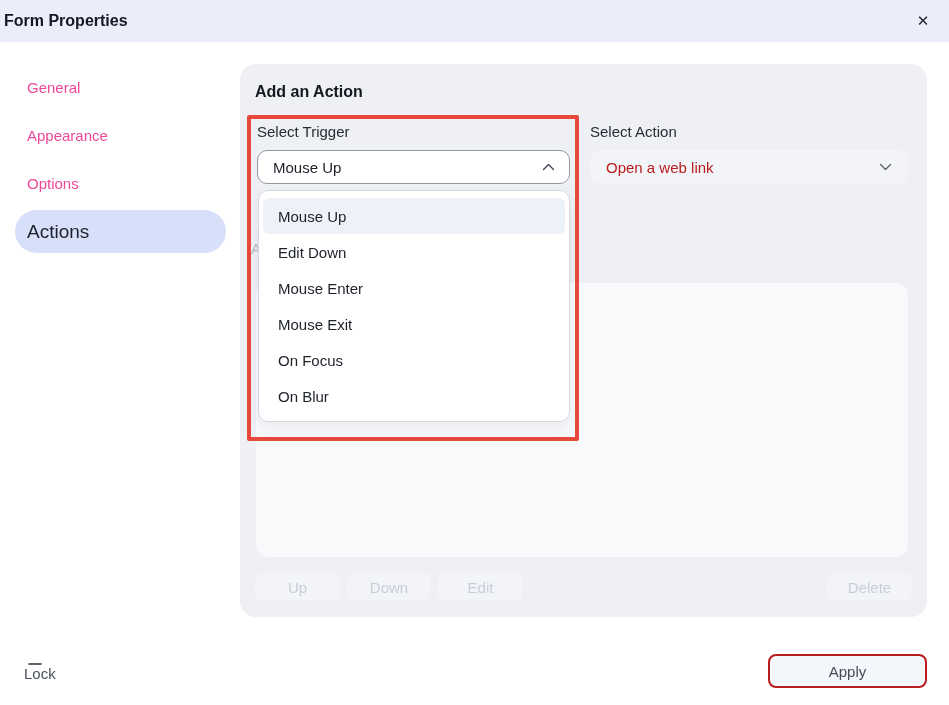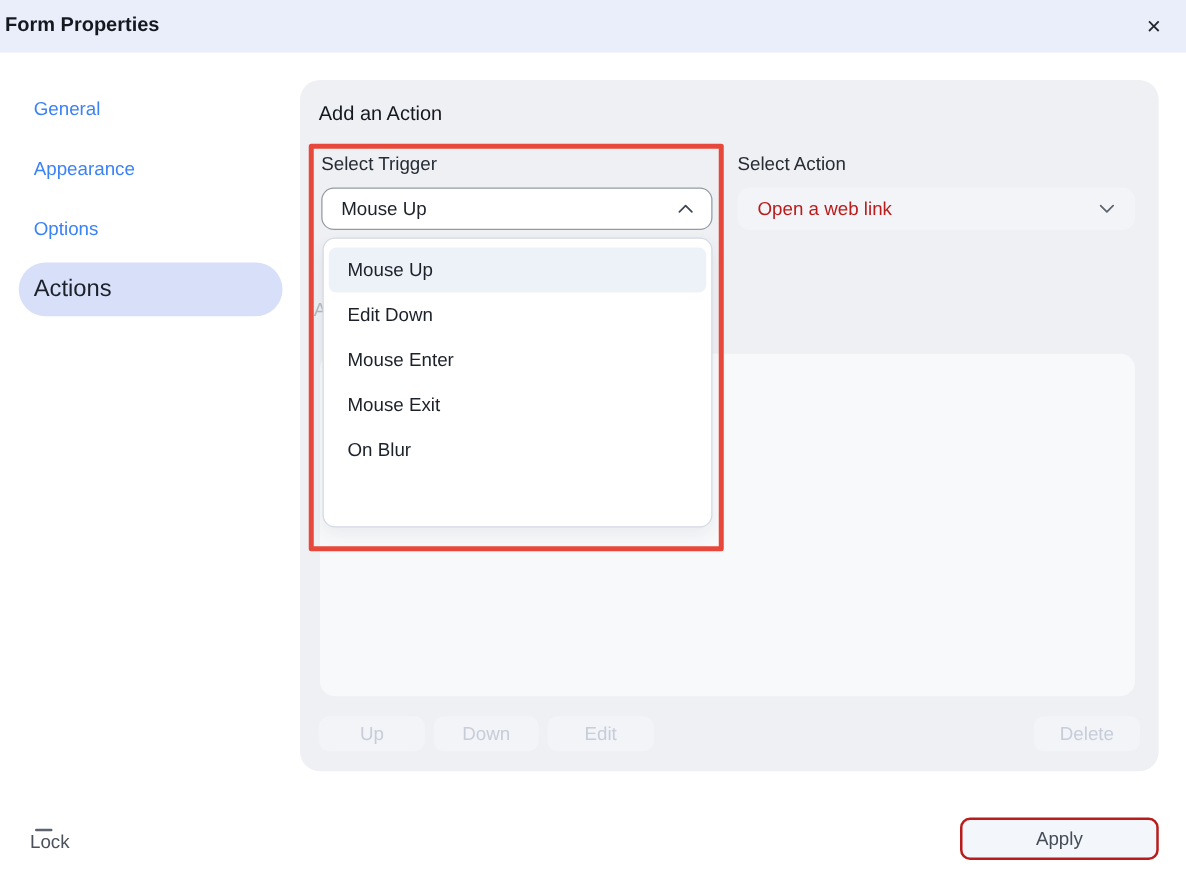--- a/index.html
+++ b/index.html
@@ -13,33 +13,33 @@
     background:var(--c-titlebar_bg,#e9eefa);
     display:flex;align-items:center;
   }
   .titlebar .title{margin-left:4px;font-size:16px;font-weight:bold;color:#14181f;}
   .close-btn{
     position:absolute;right:12px;top:0;width:28px;height:42px;
     display:flex;align-items:center;justify-content:center;
     font-size:15px;color:#22262d;cursor:pointer;
   }
   
-  .side-item{position:absolute;left:27px;font-size:15px;color:#3b82f6;cursor:pointer;}
+  .side-item{position:absolute;left:27px;font-size:15px;color:#ec4899;cursor:pointer;}
   .side-pill{
     position:absolute;left:15px;top:210px;width:211px;height:43px;
     background:var(--c-selected_tab_bg,#d8e0f9);border-radius:22px;
     display:flex;align-items:center;cursor:pointer;
   }
   .side-pill span{margin-left:12px;font-size:19px;color:#1c212a;}
   
   .card{
     position:absolute;left:240px;top:64px;width:687px;height:553px;
     background:var(--c-card_bg,#eef0f4);border-radius:16px;
   }
-  .card-heading{position:absolute;left:15px;top:19px;font-size:16px;font-weight:normal;color:#14181f;}
+  .card-heading{position:absolute;left:15px;top:19px;font-size:16px;font-weight:bold;color:#14181f;}
   .field-label{position:absolute;font-size:15px;color:#272c35;}
   .lbl-trigger{left:17px;top:59px;}
   .lbl-action{left:350px;top:59px;}
   .select-box{
     position:absolute;height:34px;border-radius:10px;box-sizing:border-box;
     display:flex;align-items:center;font-size:15px;cursor:pointer;
   }
   .trigger-select{
     left:17px;top:86px;width:313px;background:#ffffff;border:1px solid #949aa4;color:#1c212a;z-index:2;
   }
@@ -147,20 +147,21 @@
 
     <div class="add-remnant">Add</div>
 
     <div class="list-panel"></div>
 
     <div class="popup">
       <div class="item selected">Mouse Up</div>
       <div class="item">Edit Down</div>
       <div class="item">Mouse Enter</div>
       <div class="item">Mouse Exit</div>
+      <div class="item">On Focus</div>
       <div class="item">On Blur</div>
     </div>
 
     <div class="red-rect"></div>
 
     <button class="ghost-btn btn-up">Up</button>
     <button class="ghost-btn btn-down">Down</button>
     <button class="ghost-btn btn-edit">Edit</button>
     <button class="ghost-btn btn-delete">Delete</button>
   </div>

